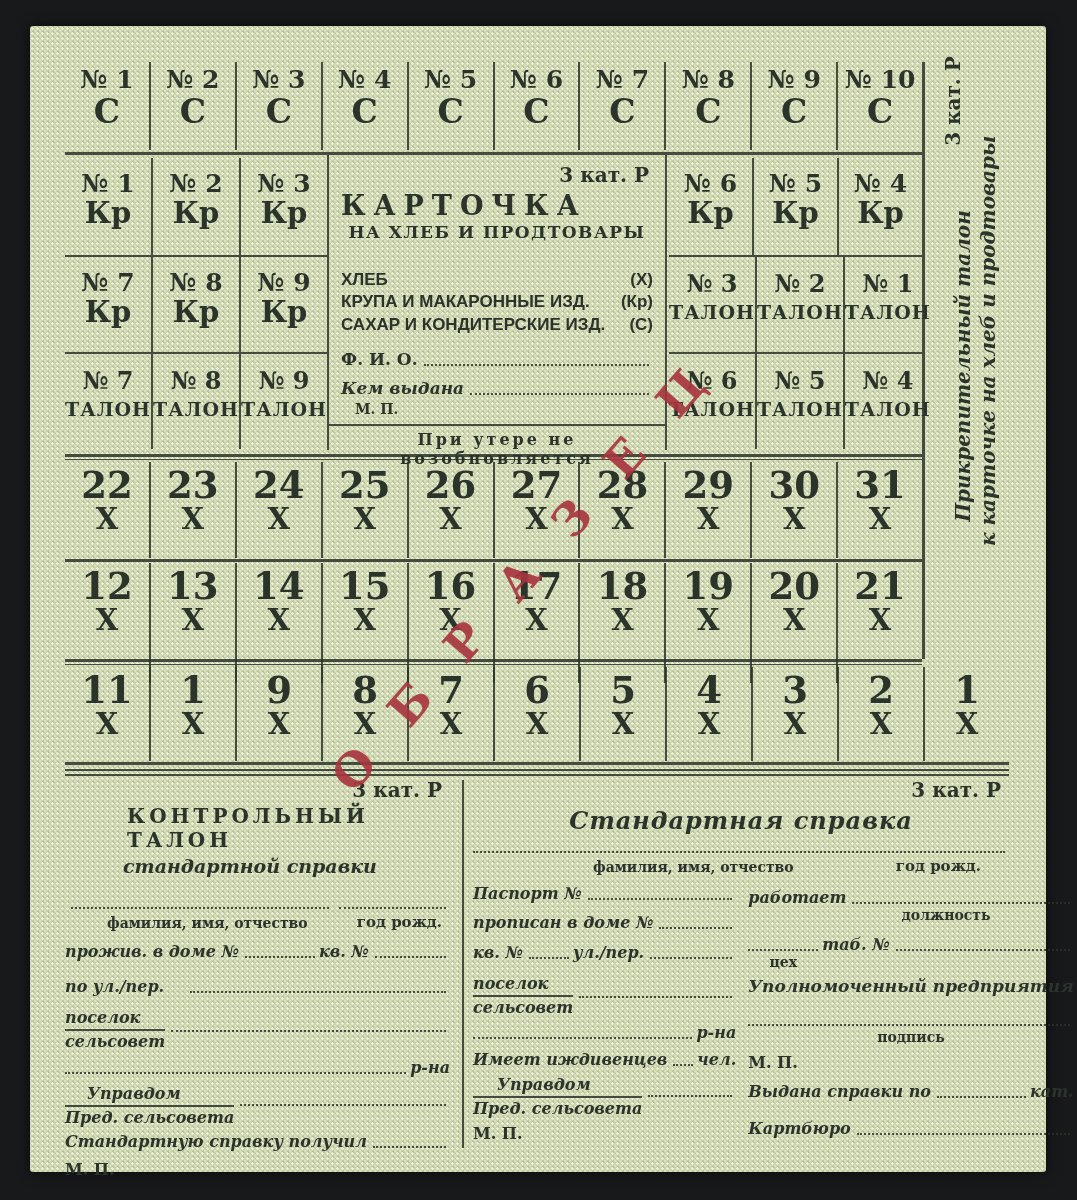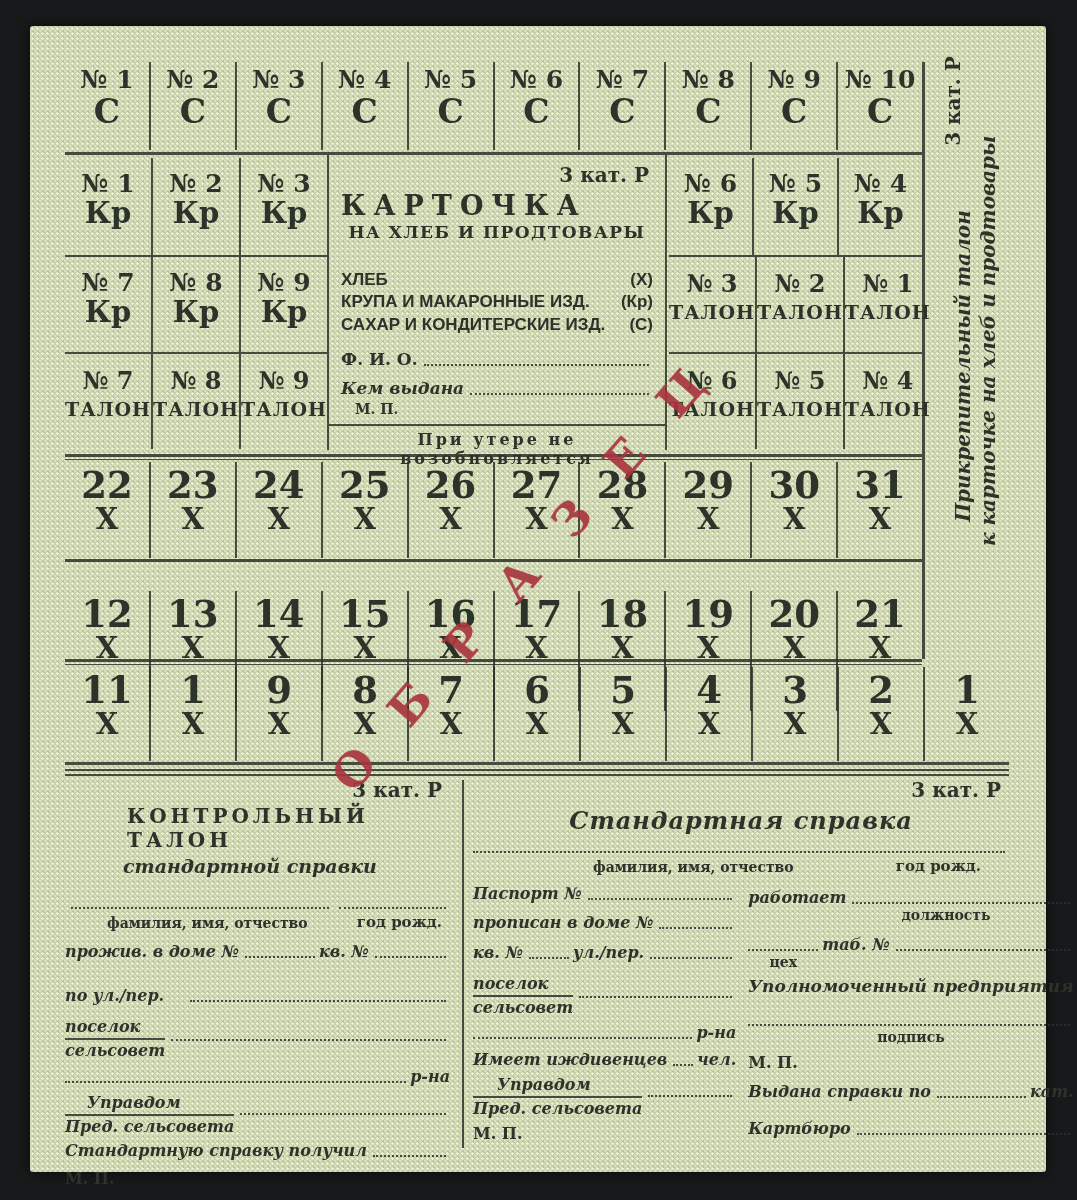--- a/index.html
+++ b/index.html
@@ -361,21 +361,21 @@
         <div class="n">30</div>
         <div class="l">Х</div>
       </div>
 
       <div class="cell">
         <div class="n">31</div>
         <div class="l">Х</div>
       </div>
     </div>
   <div class="hline" style="left:35px;top:533px;width:857px;height:2.5px;"></div>
-  <div class="cellrow numrow" style="left:35px;top:565px;width:857px;height:120px;">
+  <div class="cellrow numrow" style="left:35px;top:537px;width:857px;height:120px;">
 
       <div class="cell">
         <div class="n">12</div>
         <div class="l">Х</div>
       </div>
 
       <div class="cell">
         <div class="n">13</div>
         <div class="l">Х</div>
       </div>
@@ -499,21 +499,21 @@
         <span class="lab-sm" style="font-size:15px;margin-right:8px;">год рожд.</span>
       </div>
 
       <div class="frow" style="margin-top:11px;">
         <span class="lab-it">прожив. в доме №</span>
         <span class="dots w70"></span>
         <span class="lab-it">кв. №</span>
         <span class="dots"></span>
       </div>
 
-      <div class="frow" style="margin-top:25px;">
+      <div class="frow" style="margin-top:16px;">
         <span class="lab-it">по ул./пер.</span>
         <span class="dots" style="margin-left:26px;"></span>
       </div>
 
       <div class="frow" style="margin-top:12px;">
         <span class="frac">
           <span class="ftop">поселок</span>
           <span class="fbot">сельсовет</span>
         </span>
         <span class="dots" style="margin-bottom:20px;"></span>

